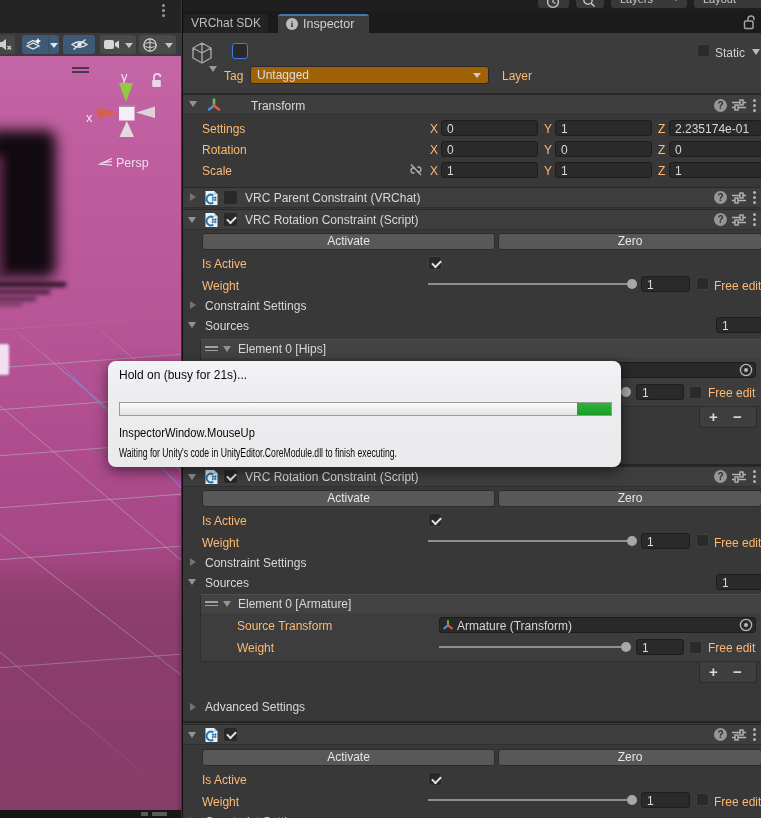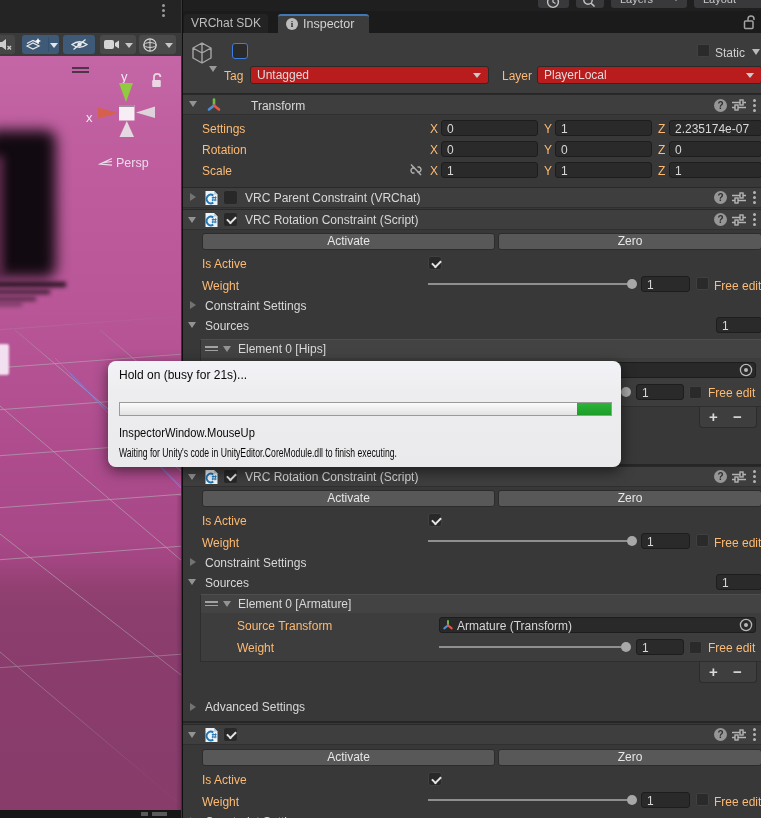--- a/index.html
+++ b/index.html
@@ -1,21 +1,21 @@
 <!DOCTYPE html>
 <html><head><meta charset="utf-8"><style>
 *{margin:0;padding:0;box-sizing:border-box}
 html,body{width:761px;height:818px;overflow:hidden;background:#383838;
  font-family:"Liberation Sans",sans-serif;-webkit-font-smoothing:antialiased}
 .ab{position:absolute}
 .lbl{position:absolute;color:#fdba74;font-size:12px;line-height:14px;white-space:nowrap}
 .bold{font-weight:normal;color:#d8d8d8}
 .f{position:absolute;background:#2a2a2a;border:1px solid #1d1d1d;border-radius:3px;
  height:16px;color:#d8d8d8;font-size:12px;line-height:14px;padding:1px 0 0 5px;white-space:nowrap;overflow:hidden}
-.dd{position:absolute;background:#b91c1c;border:1px solid #2a2a2a;border-radius:3px;
+.dd{position:absolute;background:#a16207;border:1px solid #2a2a2a;border-radius:3px;
  height:18px;color:#dedede;font-size:12px;line-height:15px;padding:1px 0 0 6px;white-space:nowrap}
 .dd:after{content:"";position:absolute;right:7px;top:6px;border-left:4.5px solid transparent;
  border-right:4.5px solid transparent;border-top:5px solid #ccc}
 .btn{position:absolute;background:#585858;border:1px solid #2c2c2c;border-radius:3px;height:17px;
  color:#e6e6e6;font-size:12px;line-height:15px;text-align:center}
 .cb{position:absolute;width:14px;height:14px;background:#282828;border:1px solid #404040;border-radius:3px}
 .cb.on:after{content:"";position:absolute;left:2.5px;top:2.5px;width:7px;height:4px;
  border-left:2px solid #e4e4e4;border-bottom:2px solid #e4e4e4;transform:rotate(-45deg)}
 .trid{position:absolute;width:0;height:0;border-left:4.5px solid transparent;
  border-right:4.5px solid transparent;border-top:6px solid #939393}
@@ -168,21 +168,20 @@
       <path d="M12 2 L21 7 L21 17 L12 22 L3 17 L3 7 Z M12 2 L12 12 M3 7 L12 12 L21 7 M12 12 L12 22" fill="none" stroke="#a6a6a6" stroke-width="1.4" stroke-linejoin="round"></path>
     </svg>
 <i class="trid" style="left:26px;top:66px;border-top-color:#999"></i>
 <div class="ab" style="left:49px;top:43px;width:16px;height:16px;background:#2a2a2a;border:1.5px solid #3d7ede;border-radius:3px"></div>
 <div class="ab" style="left:514px;top:44px;width:13px;height:13px;background:#2a2a2a;border:1px solid #404040;border-radius:2px"></div>
 <div class="lbl" style="left:532px;top:46px;color:#d0d0d0">Static</div>
 <i class="trid" style="left:569px;top:49px;border-top-color:#bbb"></i>
 <div class="lbl" style="left:41px;top:69px">Tag</div>
 <div class="dd" style="left:67px;top:66px;width:239px">Untagged</div>
 <div class="lbl" style="left:319px;top:69px">Layer</div>
-<div class="dd" style="left:354px;top:66px;width:225px">PlayerLocal</div>
 <div class="hdr" style="top:94px"></div>
 <i class="trid" style="left:6px;top:101px"></i>
 <svg class="ab" style="left:23px;top:97px" width="16" height="16" viewBox="0 0 16 16">
       <path d="M8 8.5 L8 2.5" stroke="#6ebe45" stroke-width="2.6" stroke-linecap="round"></path>
       <path d="M8 8.5 L3 12.5" stroke="#4a90d9" stroke-width="2.6" stroke-linecap="round"></path>
       <path d="M8 8.5 L13 12.5" stroke="#e2574c" stroke-width="2.6" stroke-linecap="round"></path>
     </svg>
 <div class="lbl bold" style="left:68px;top:99px">Transform</div>
 <div class="ab" style="left:531px;top:98.5px;width:13px;height:13px;border-radius:50%;background:#969696;color:#2e2e2e;font-size:10px;font-weight:bold;line-height:13px;text-align:center">?</div>
     <svg class="ab" style="left:549px;top:99px" width="14" height="12" viewBox="0 0 14 12">
@@ -194,21 +193,21 @@
       <i class="ab" style="left:0;top:0;width:3px;height:3px;border-radius:50%;background:#b4b4b4"></i>
       <i class="ab" style="left:0;top:5px;width:3px;height:3px;border-radius:50%;background:#b4b4b4"></i>
       <i class="ab" style="left:0;top:10px;width:3px;height:3px;border-radius:50%;background:#b4b4b4"></i>
     </div>
 <div class="lbl" style="left:19px;top:122px">Settings</div>
 <div class="lbl" style="left:247px;top:122px">X</div>
 <div class="f" style="left:258px;top:120px;width:97px">0</div>
 <div class="lbl" style="left:361px;top:122px">Y</div>
 <div class="f" style="left:372px;top:120px;width:97px">1</div>
 <div class="lbl" style="left:475px;top:122px">Z</div>
-<div class="f" style="left:486px;top:120px;width:93px">2.235174e-07</div>
+<div class="f" style="left:486px;top:120px;width:93px">2.235174e-01</div>
 <div class="lbl" style="left:19px;top:143px">Rotation</div>
 <div class="lbl" style="left:247px;top:143px">X</div>
 <div class="f" style="left:258px;top:141px;width:97px">0</div>
 <div class="lbl" style="left:361px;top:143px">Y</div>
 <div class="f" style="left:372px;top:141px;width:97px">0</div>
 <div class="lbl" style="left:475px;top:143px">Z</div>
 <div class="f" style="left:486px;top:141px;width:93px">0</div>
 <div class="lbl" style="left:19px;top:164px">Scale</div>
 <div class="lbl" style="left:247px;top:164px">X</div>
 <div class="f" style="left:258px;top:162px;width:97px">1</div>

